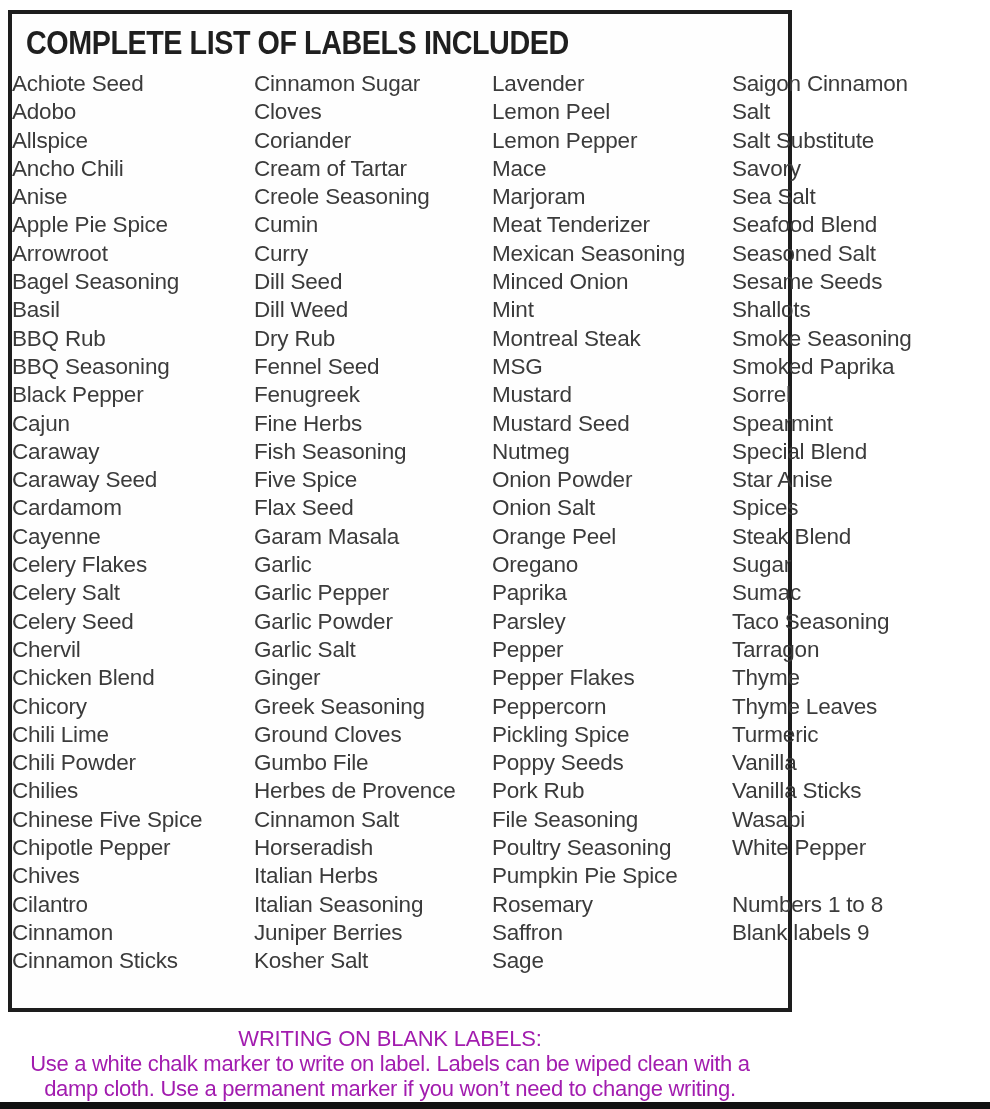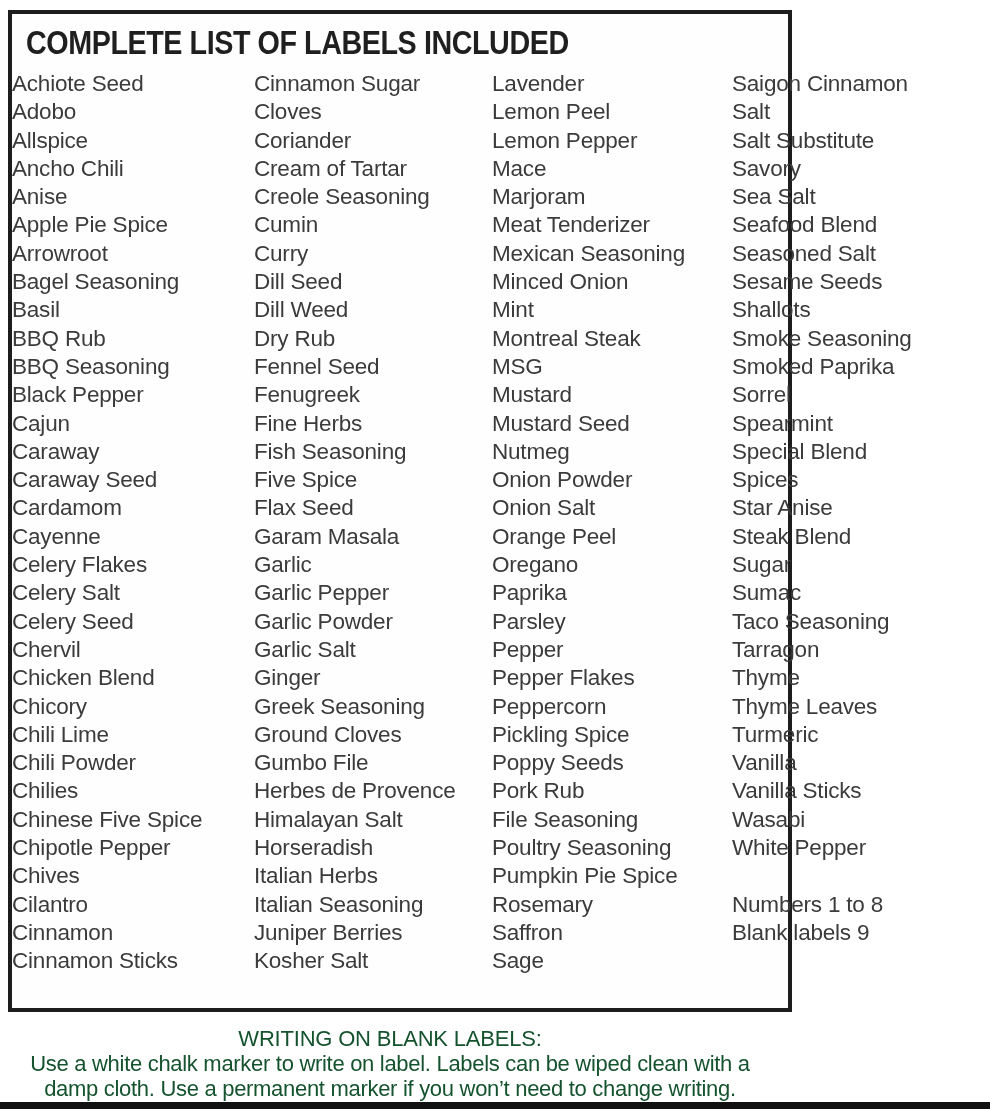--- a/index.html
+++ b/index.html
@@ -52,21 +52,21 @@
   }
   .spacer {
     height: 28.3px;
   }
   .footer {
     position: absolute;
     left: 0;
     top: 1026px;
     width: 780px;
     text-align: center;
-    color: #14532d;
+    color: #a21caf;
   }
   .footer-heading {
     font-size: 22px;
     line-height: 26px;
     letter-spacing: -0.2px;
   }
   .footer-line {
     font-size: 22px;
     line-height: 24.5px;
     letter-spacing: -0.3px;
@@ -143,21 +143,21 @@
           <div class="item">Garam Masala</div>
           <div class="item">Garlic</div>
           <div class="item">Garlic Pepper</div>
           <div class="item">Garlic Powder</div>
           <div class="item">Garlic Salt</div>
           <div class="item">Ginger</div>
           <div class="item">Greek Seasoning</div>
           <div class="item">Ground Cloves</div>
           <div class="item">Gumbo File</div>
           <div class="item">Herbes de Provence</div>
-          <div class="item">Himalayan Salt</div>
+          <div class="item">Cinnamon Salt</div>
           <div class="item">Horseradish</div>
           <div class="item">Italian Herbs</div>
           <div class="item">Italian Seasoning</div>
           <div class="item">Juniper Berries</div>
           <div class="item">Kosher Salt</div>
         </div>
       <div class="col col-2">
           <div class="item">Lavender</div>
           <div class="item">Lemon Peel</div>
           <div class="item">Lemon Pepper</div>
@@ -199,22 +199,22 @@
           <div class="item">Sea Salt</div>
           <div class="item">Seafood Blend</div>
           <div class="item">Seasoned Salt</div>
           <div class="item">Sesame Seeds</div>
           <div class="item">Shallots</div>
           <div class="item">Smoke Seasoning</div>
           <div class="item">Smoked Paprika</div>
           <div class="item">Sorrel</div>
           <div class="item">Spearmint</div>
           <div class="item">Special Blend</div>
+          <div class="item">Star Anise</div>
           <div class="item">Spices</div>
-          <div class="item">Star Anise</div>
           <div class="item">Steak Blend</div>
           <div class="item">Sugar</div>
           <div class="item">Sumac</div>
           <div class="item">Taco Seasoning</div>
           <div class="item">Tarragon</div>
           <div class="item">Thyme</div>
           <div class="item">Thyme Leaves</div>
           <div class="item">Turmeric</div>
           <div class="item">Vanilla</div>
           <div class="item">Vanilla Sticks</div>

